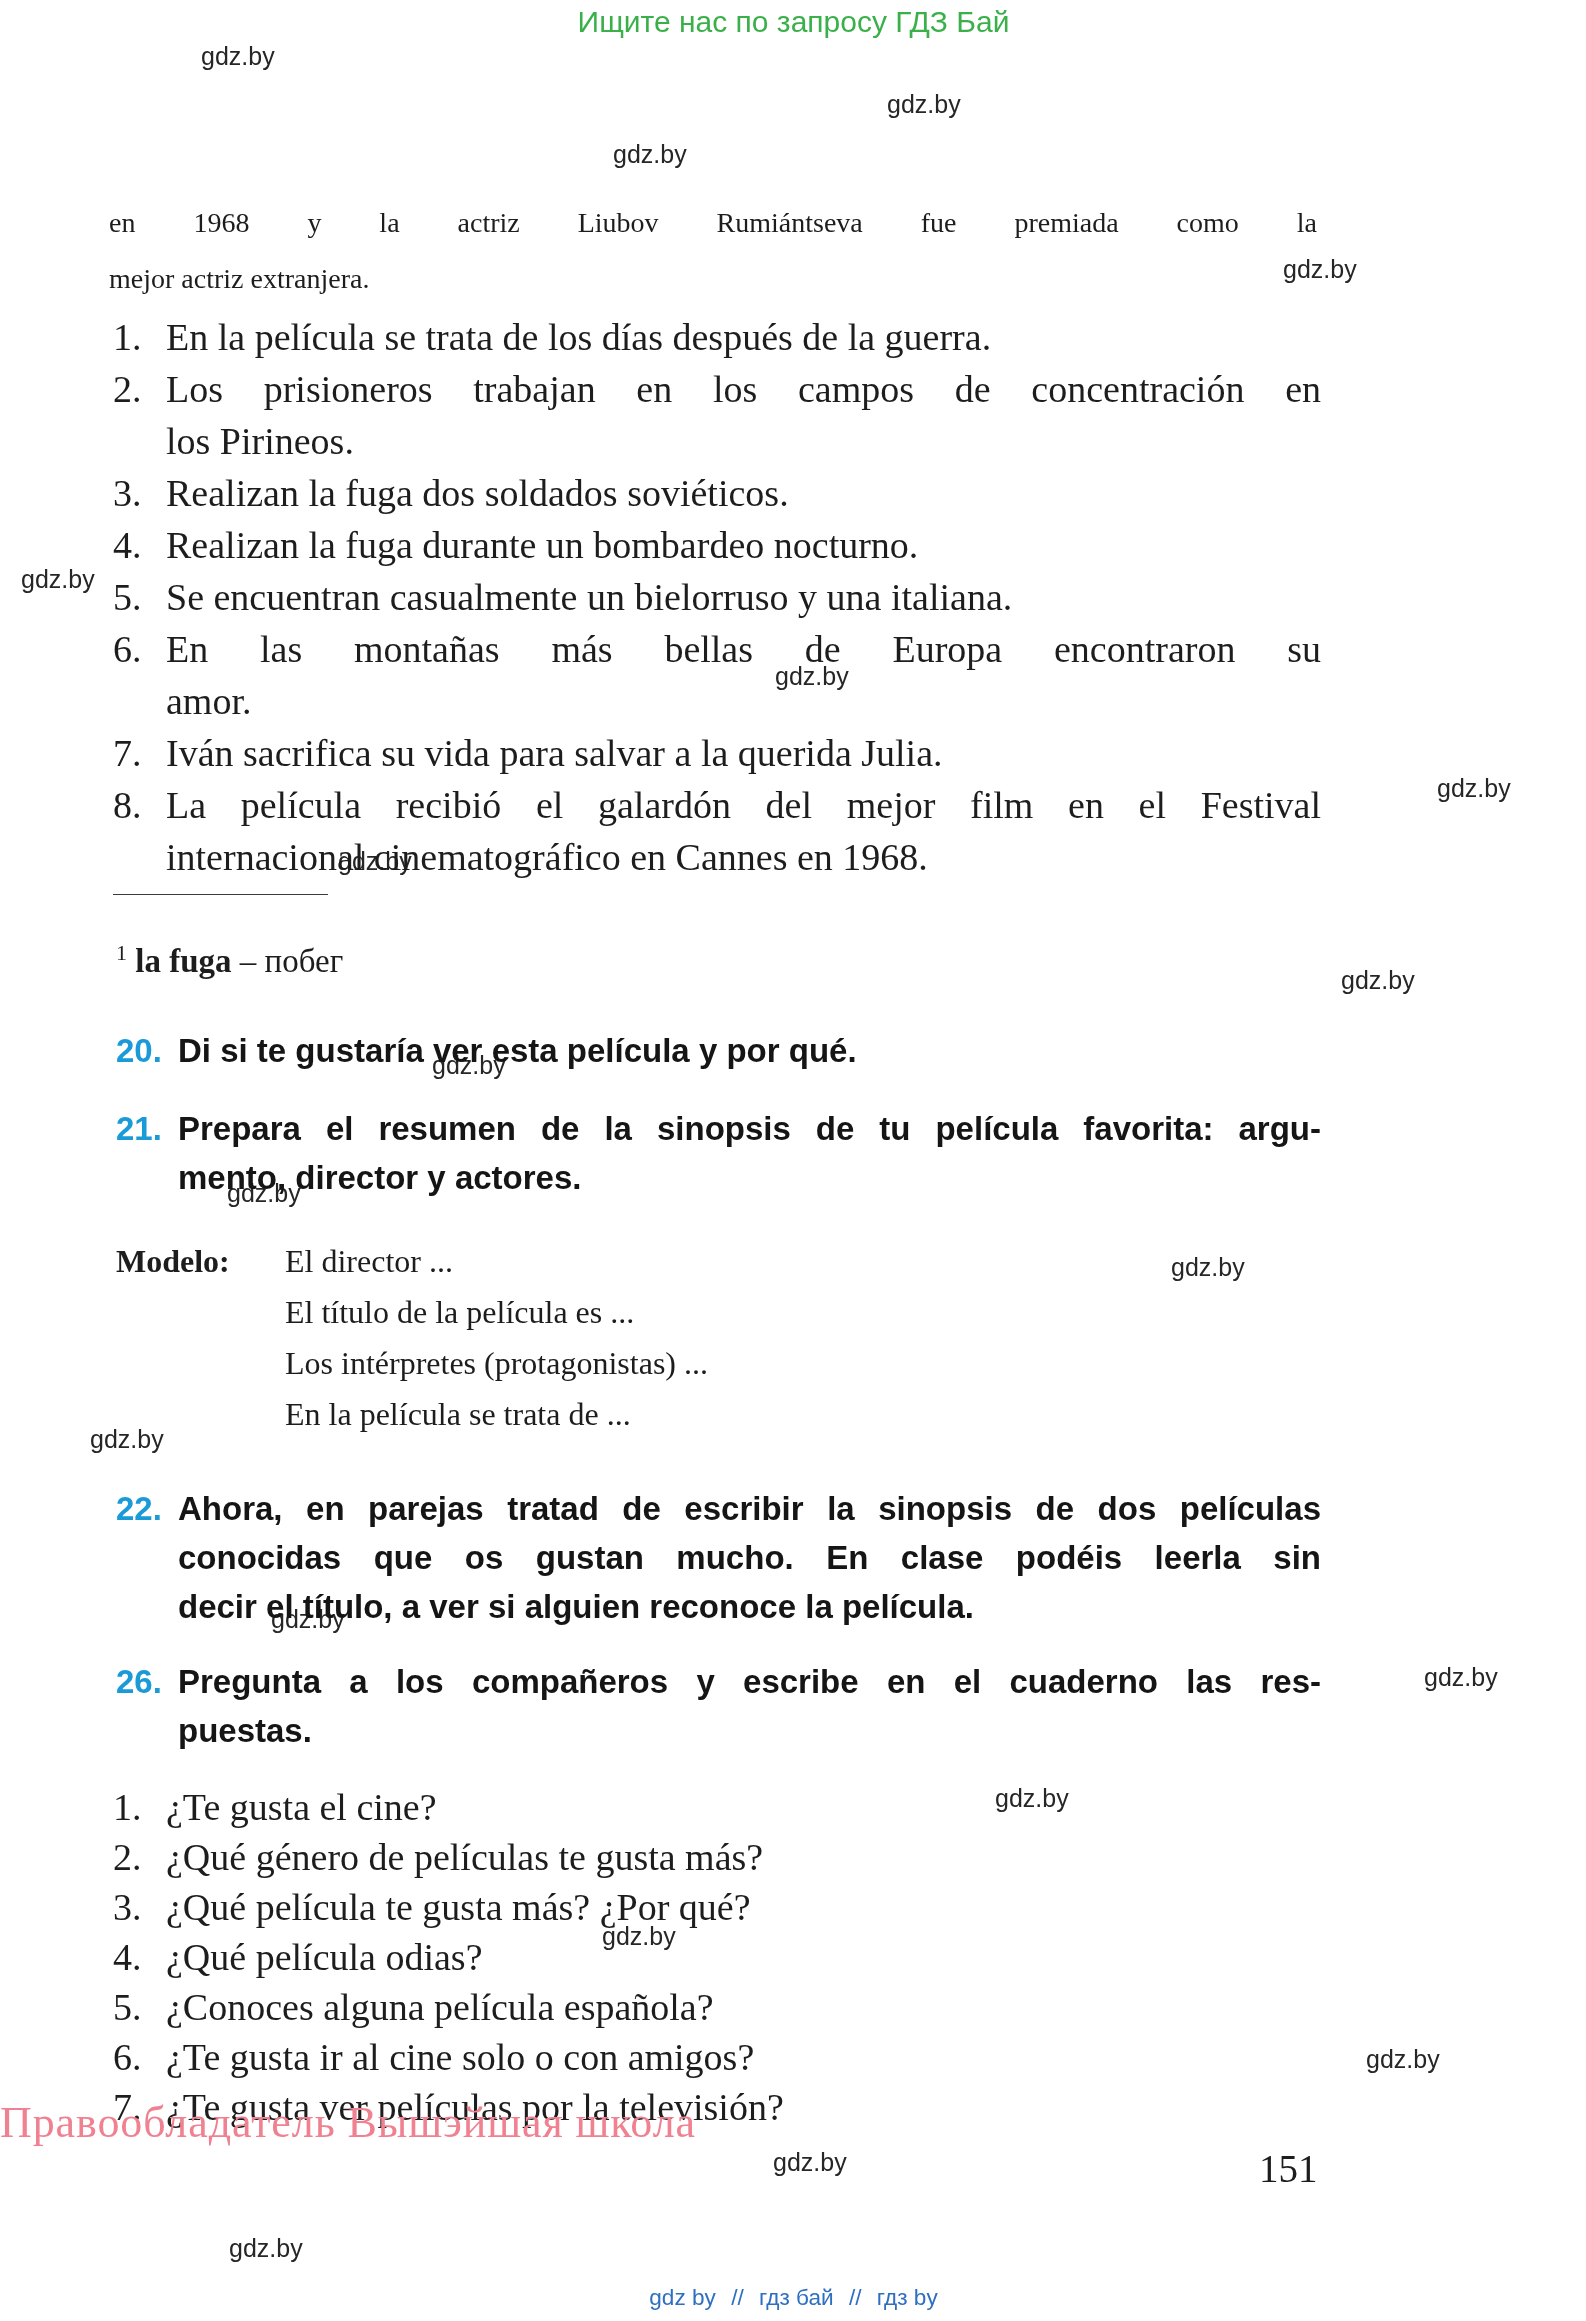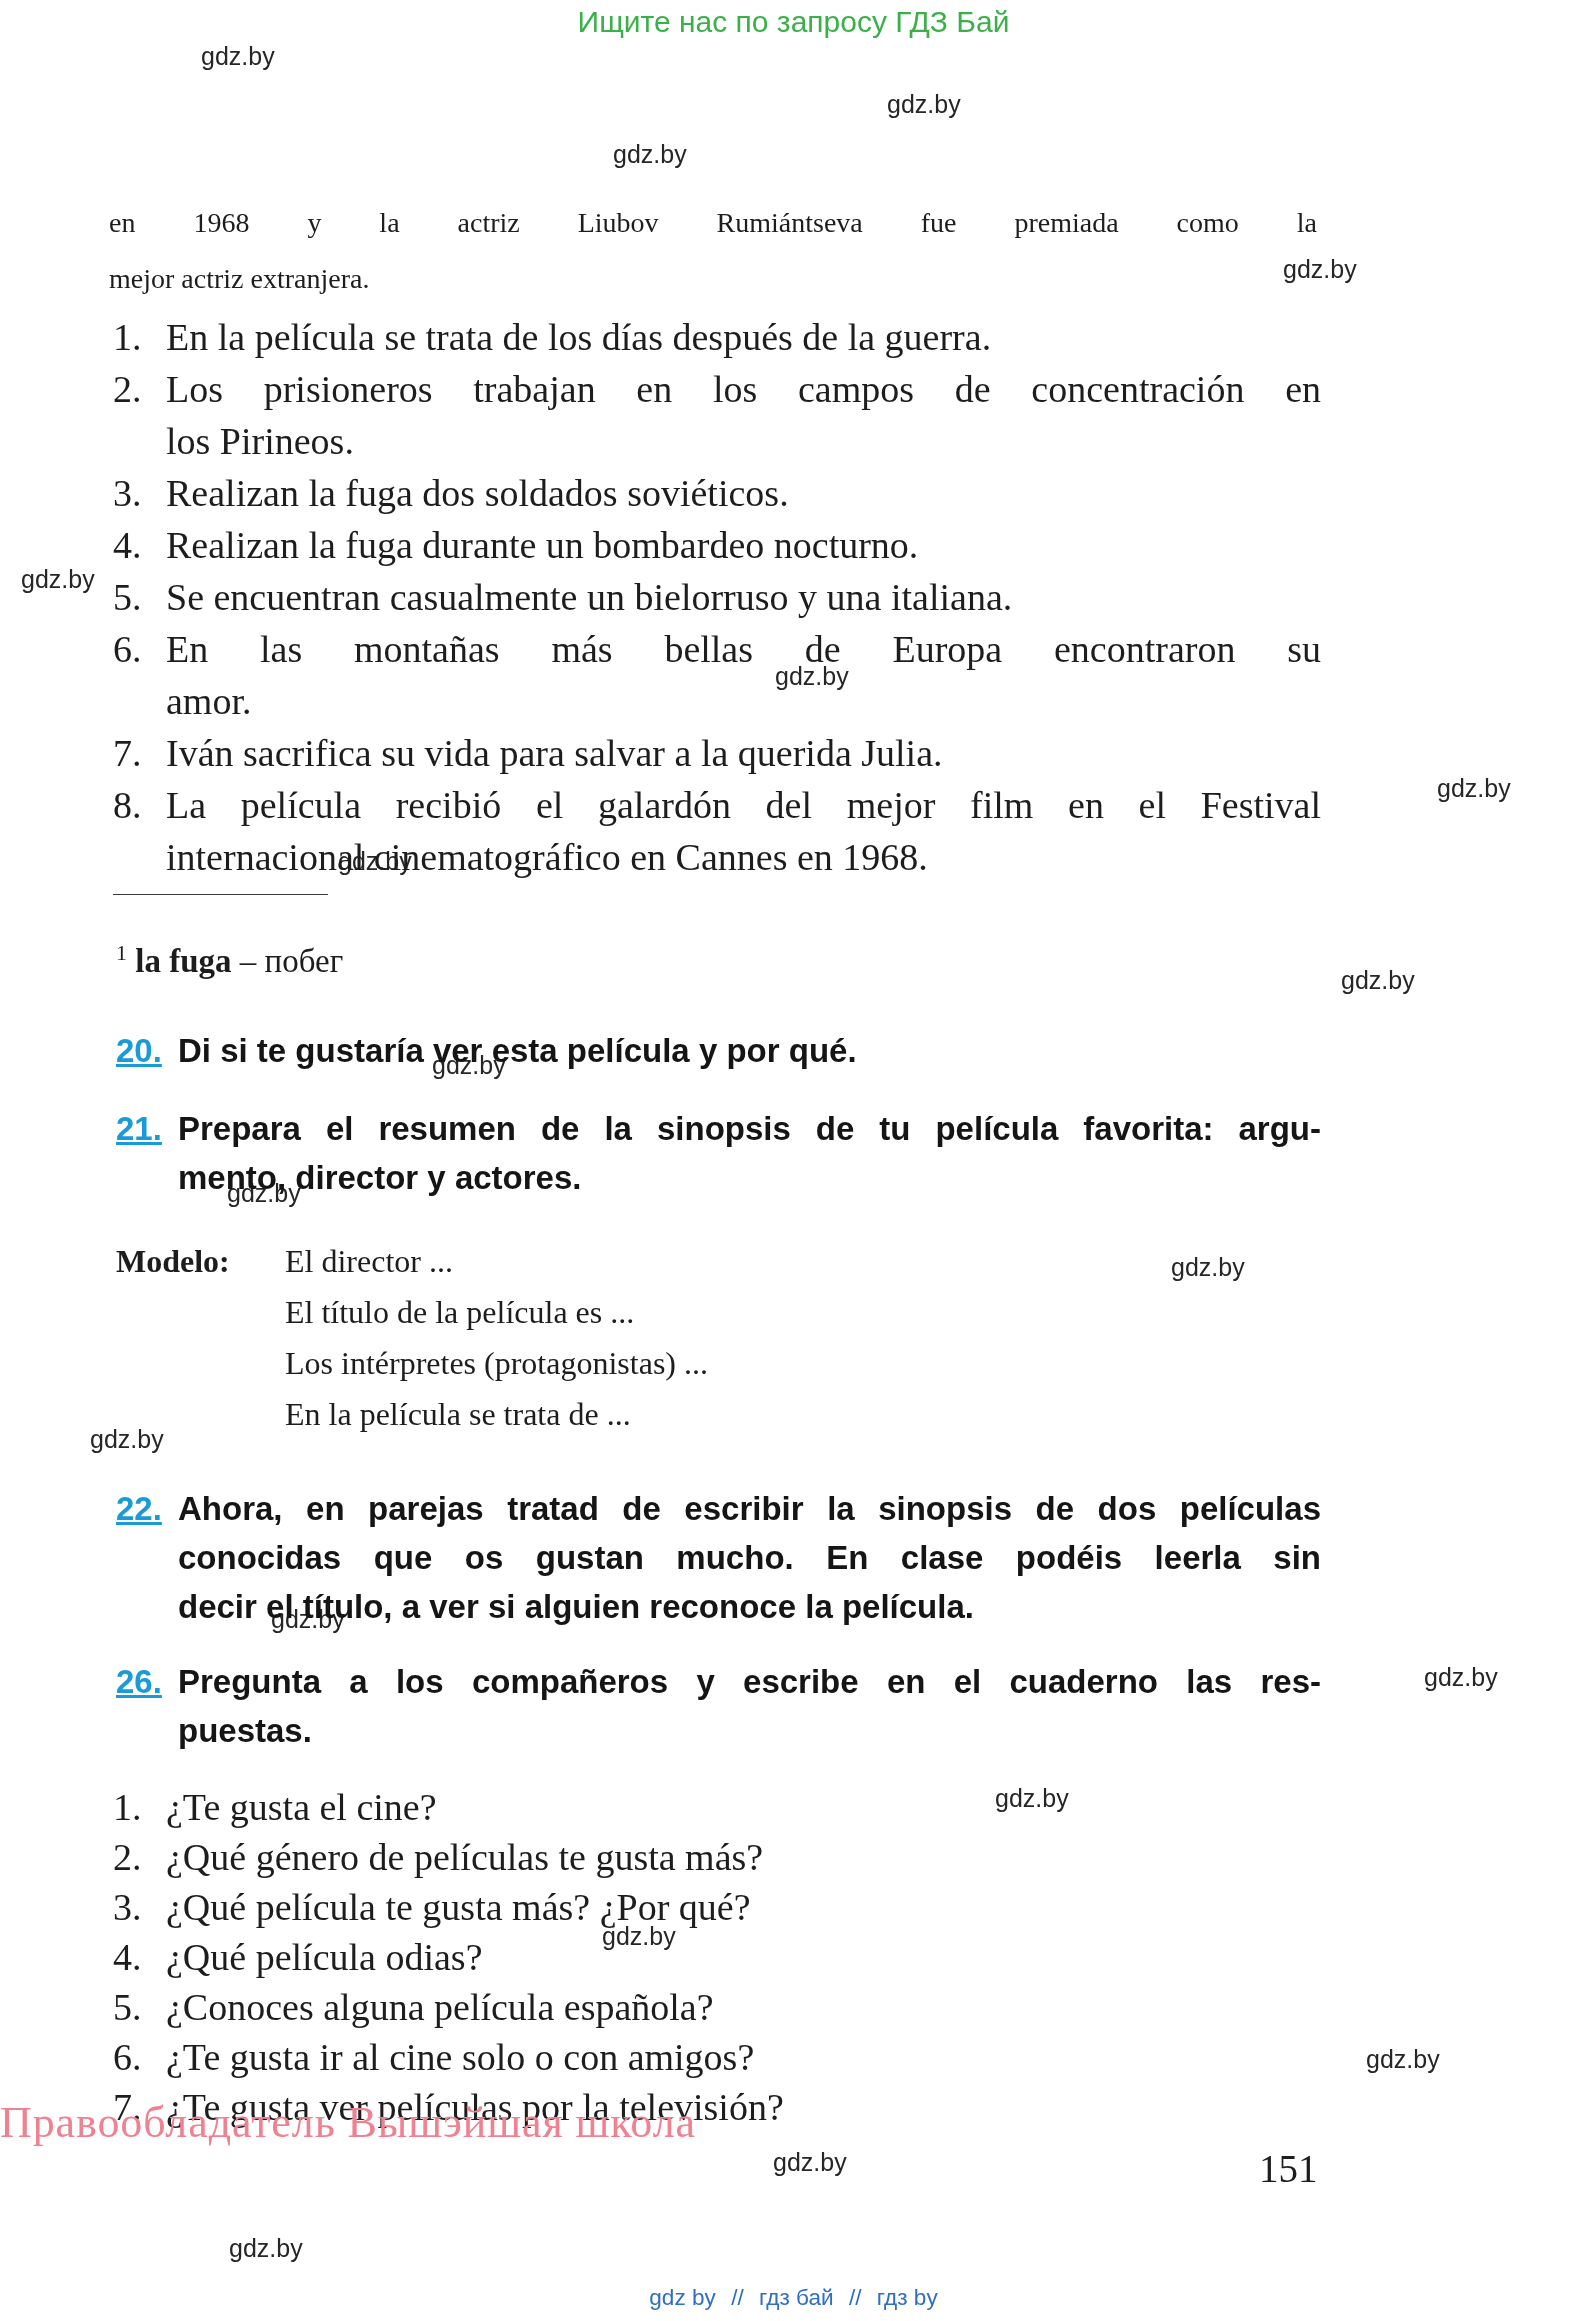--- a/index.html
+++ b/index.html
@@ -41,21 +41,21 @@
     position:absolute; top:940px; left:116px;
     font-size:33px;
   }
   .footnote sup { font-size:22px; }
   .ex {
     position:absolute; left:116px; width:1205px;
     display:flex;
     font-family:"Liberation Sans", sans-serif;
     font-weight:bold; font-size:33px; line-height:49px;
   }
-  .exnum { flex:none; width:62px; color:#1a9ad6;text-decoration:underline; }
+  .exnum { flex:none; width:62px; color:#1a9ad6; }
   .exbody { flex:1 1 auto; min-width:0; color:#151515; }
   .modelo {
     position:absolute; top:1236px; left:116px; width:1205px;
     display:flex;
     font-size:32px; line-height:51px;
   }
   .mlabel { flex:none; width:169px; font-weight:bold; }
   .mbody { flex:1 1 auto; }
   .questions {
     position:absolute; top:1782px; left:113px; width:1208px;

